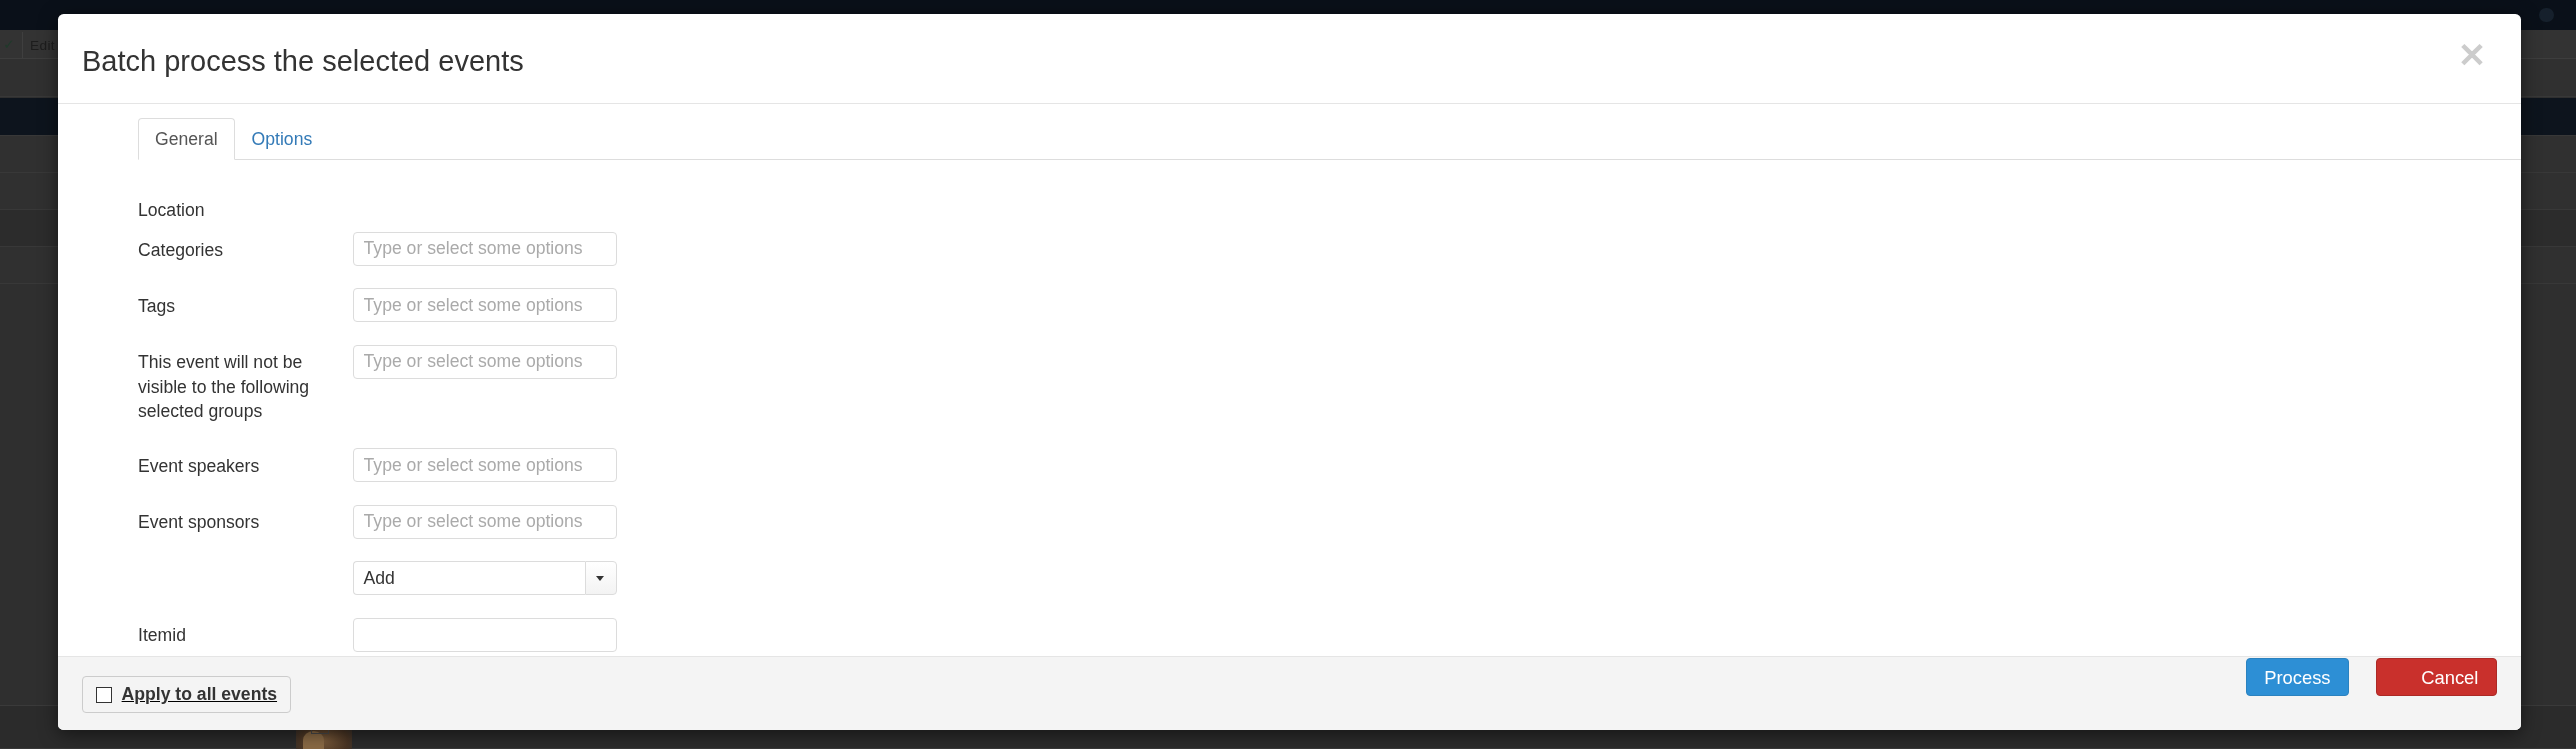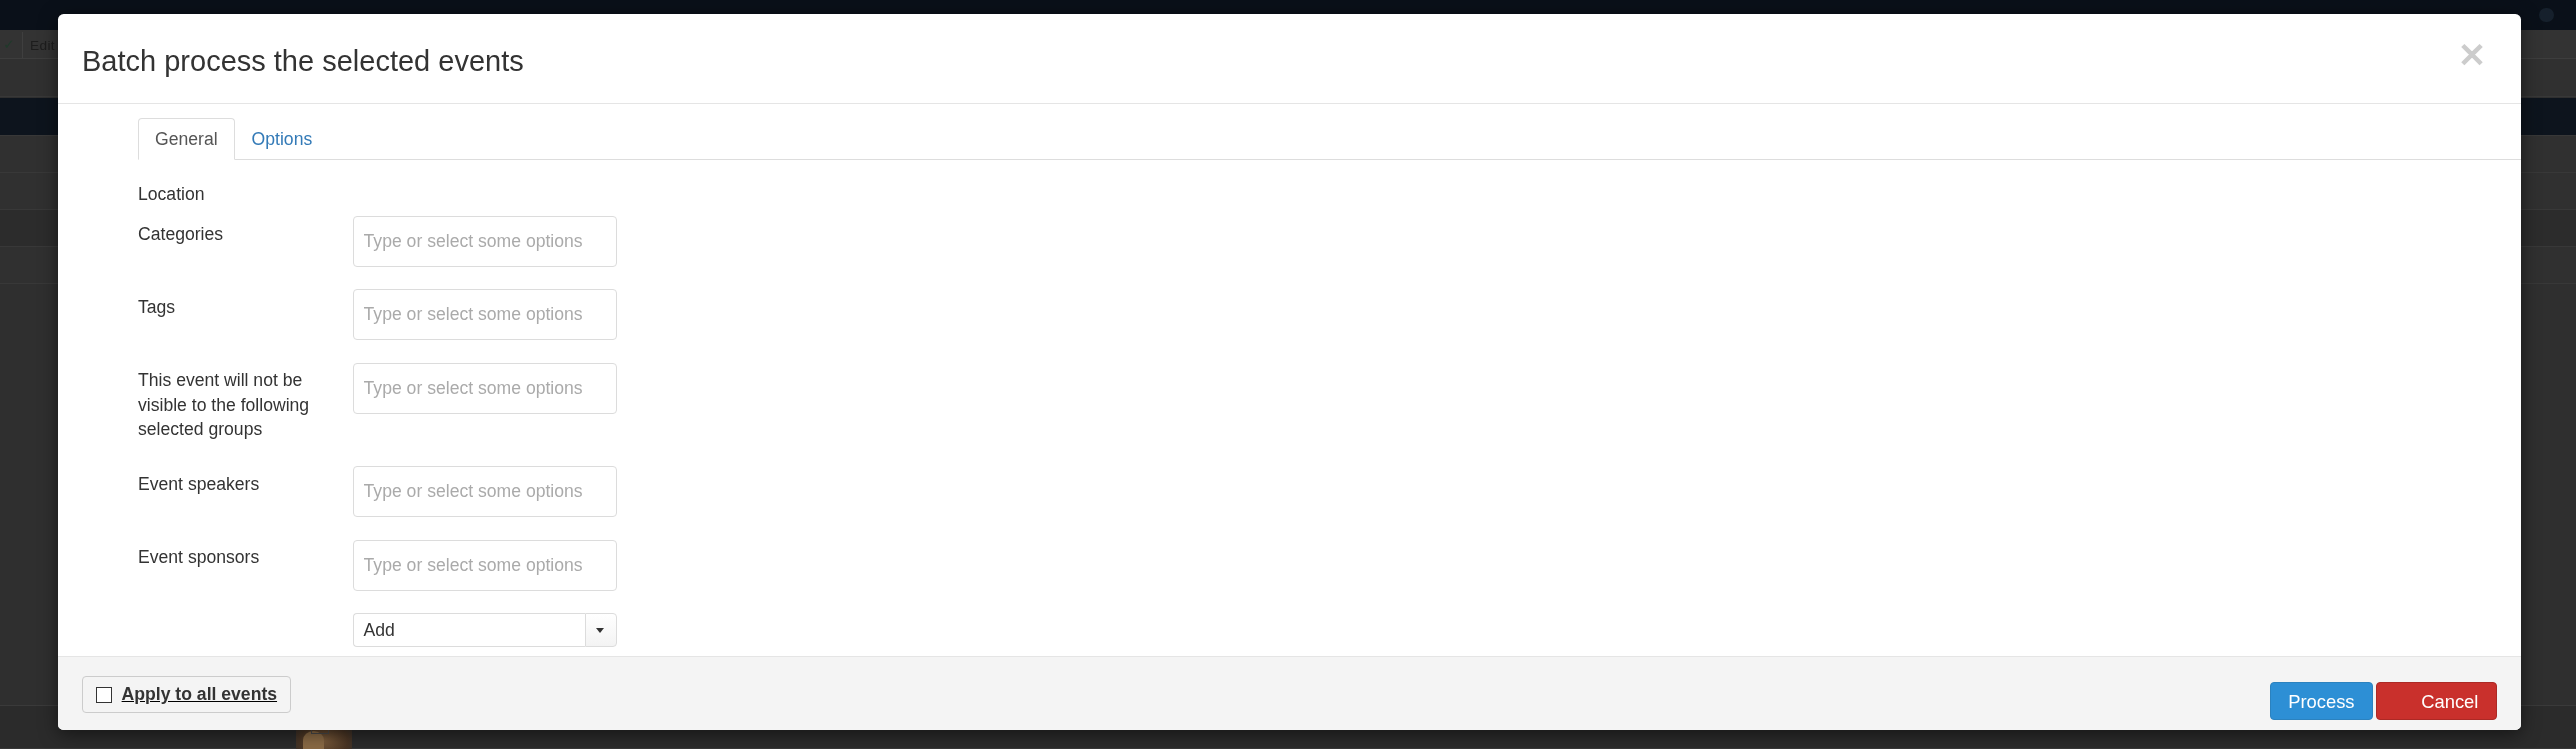--- a/index.html
+++ b/index.html
@@ -165,21 +165,21 @@
     font-size: 17.6px;
     color: #333333;
     line-height: 1.42;
     padding-top: 5.6px;
   }
   .form-control-wrap {
     position: relative;
   }
   .txt-input {
     width: 264px;
-    height: 51px;
+    height: 34px;
     border: 0.8px solid #dcdcdc;
     border-radius: 4px;
     font-size: 17.6px;
     color: #555555;
     padding: 0 9.6px;
     background: #ffffff;
     font-family: "Liberation Sans", sans-serif;
     outline: none;
   }
   .txt-input::placeholder { color: #aaaaaa; opacity: 1; }
@@ -252,23 +252,23 @@
     background: #ffffff;
     display: inline-block;
   }
   .apply-all .lbl {
     font-size: 17.6px;
     font-weight: bold;
     color: #333333;
   }
   .footer-btns {
     position: absolute;
-    right: 24px; top: 25px;
+    right: 24px; top: 1px;
     display: flex;
-    gap: 3px;
+    gap: 27px;
   }
   .btn {
     height: 38px;
     min-width: 95px;
     padding: 0 17.6px;
     border-radius: 4px;
     border: 0.8px solid transparent;
     font-size: 18.4px;
     color: #ffffff;
     cursor: pointer;
@@ -315,21 +315,21 @@
 
   <div class="modal-body">
 
     <div class="tabs">
       <div class="tab active">General</div>
       <div class="tab">Options</div>
     </div>
 
     <div class="form">
 
-      <div class="form-row" style="margin-top:3px;">
+      <div class="form-row" style="margin-top:19px;">
         <div class="form-label">Location</div>
       </div>
 
       <div class="form-row" style="margin-top:9px;">
         <div class="form-label">Categories</div>
         <div class="form-control-wrap">
           <input class="txt-input" type="text" placeholder="Type or select some options" style="">
         </div>
       </div>
 

